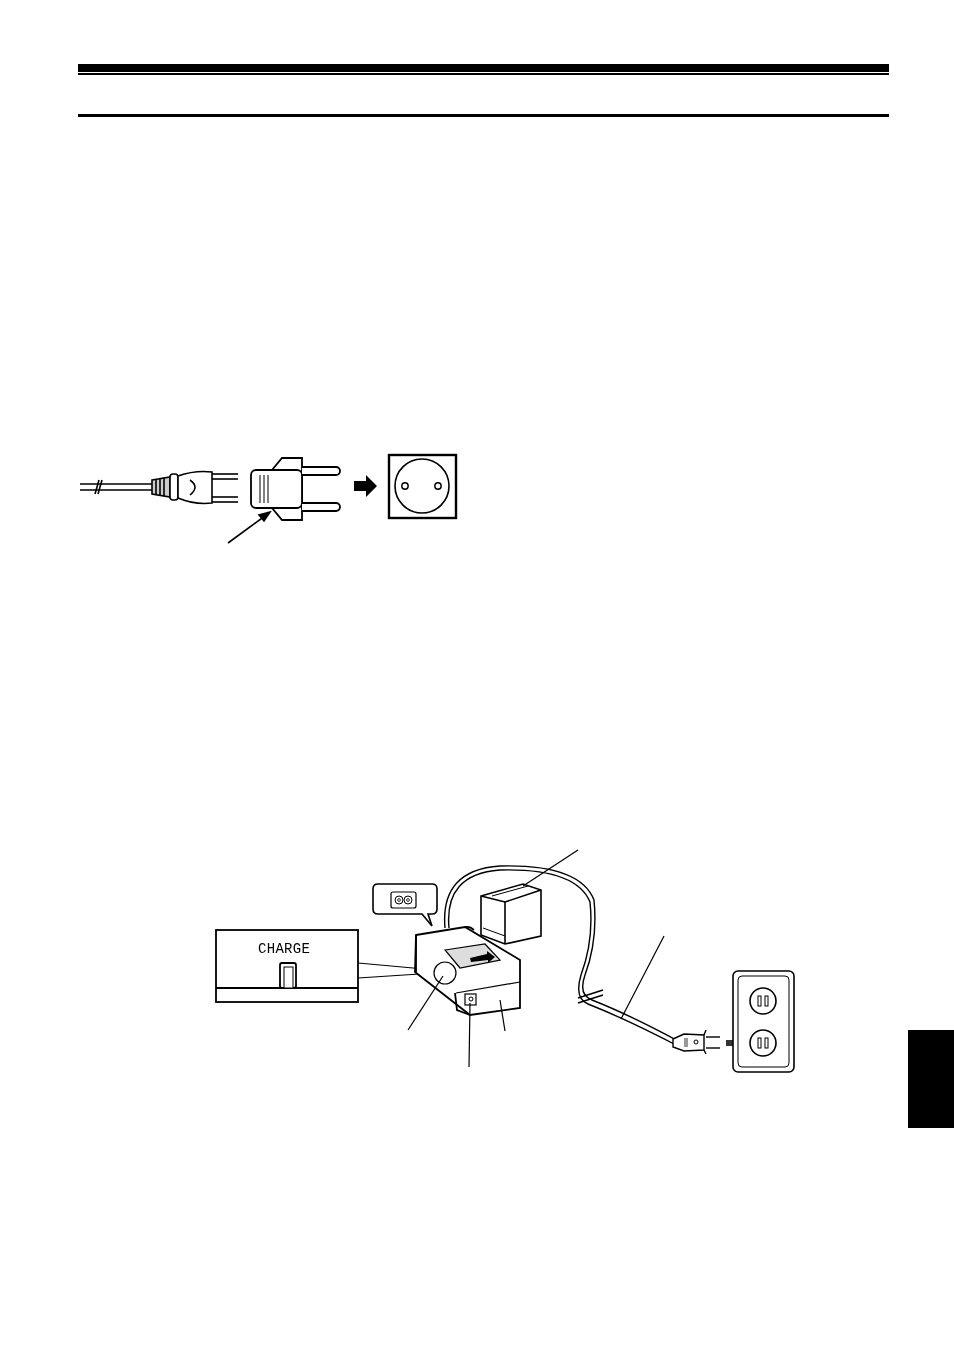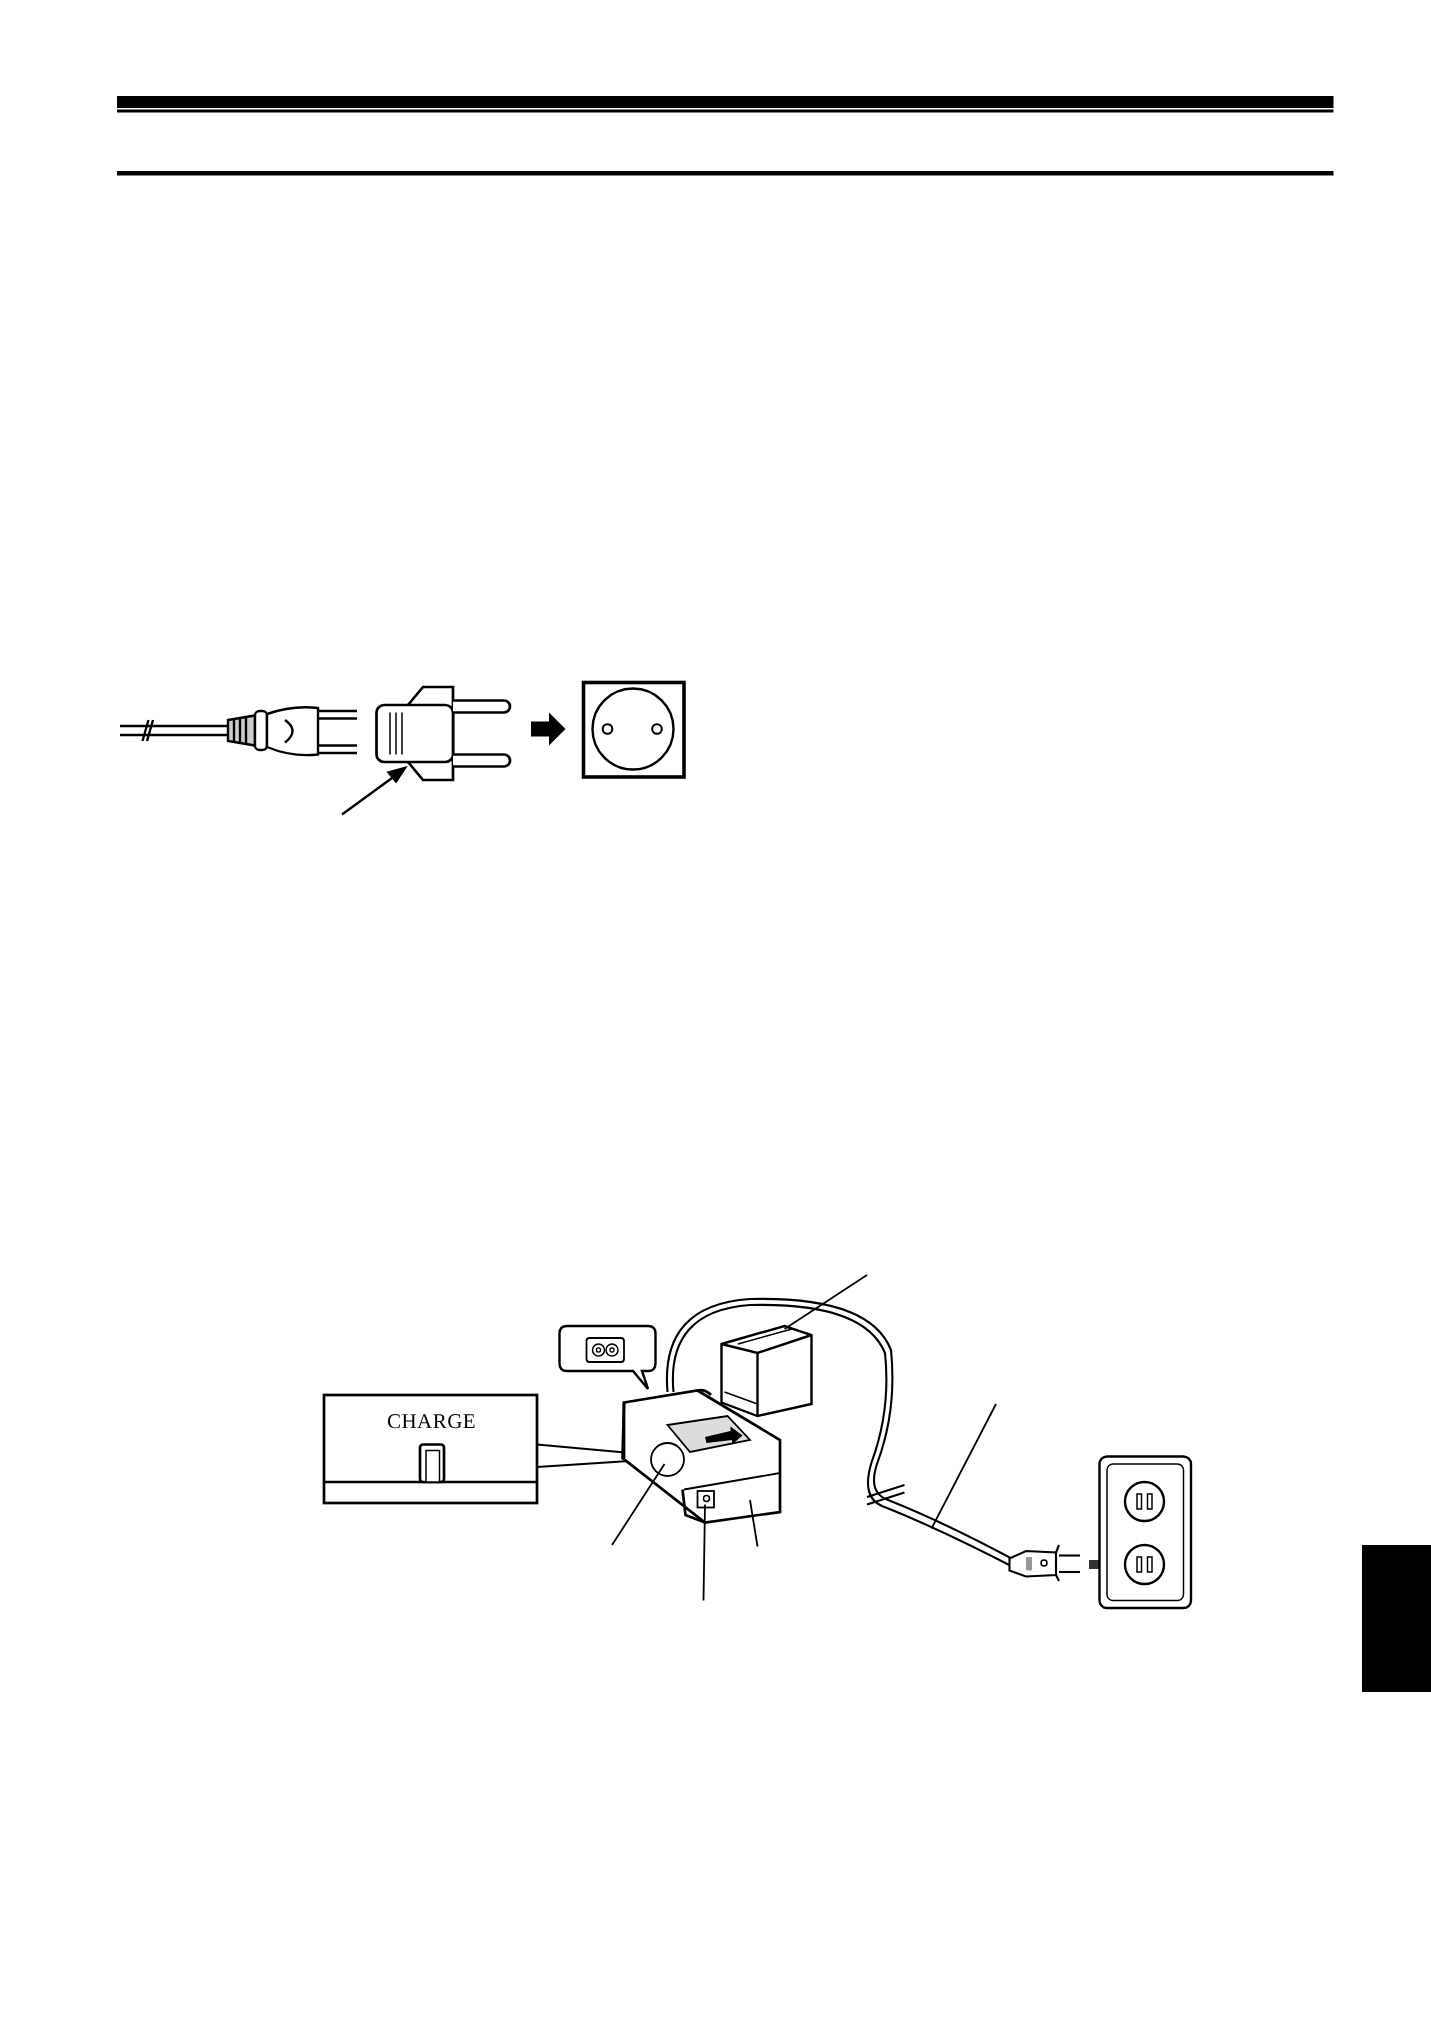--- a/index.html
+++ b/index.html
@@ -5,21 +5,21 @@
     html, body { margin: 0; padding: 0; background: #ffffff; }
     body { width: 954px; height: 1352px; position: relative; overflow: hidden;
            font-family: "Liberation Sans", sans-serif; color: #000; }
     .abs { position: absolute; }
     .rule-thick { left: 78px; top: 64px; width: 811px; height: 8px; background: #000; }
     .rule-thin  { left: 78px; top: 73px; width: 811px; height: 2px; background: #000; }
     .rule-mid   { left: 78px; top: 114px; width: 811px; height: 3px; background: #000; }
     .side-tab   { left: 908px; top: 1030px; width: 46px; height: 98px; background: #000; }
     svg { position: absolute; overflow: visible; }
     .charge-label { position: absolute; left: 258px; top: 941px; font-size: 14px;
-                    letter-spacing: 0.3px; font-family: Liberation Serif, serif; }
+                    letter-spacing: 0.3px; font-family: Liberation Mono, monospace; }
   </style>
 </head>
 <body>
 
 <div class="abs rule-thick"></div>
 <div class="abs rule-thin"></div>
 <div class="abs rule-mid"></div>
 
 <svg style="left:0;top:0;" width="954" height="600" viewBox="0 0 954 600">
 

